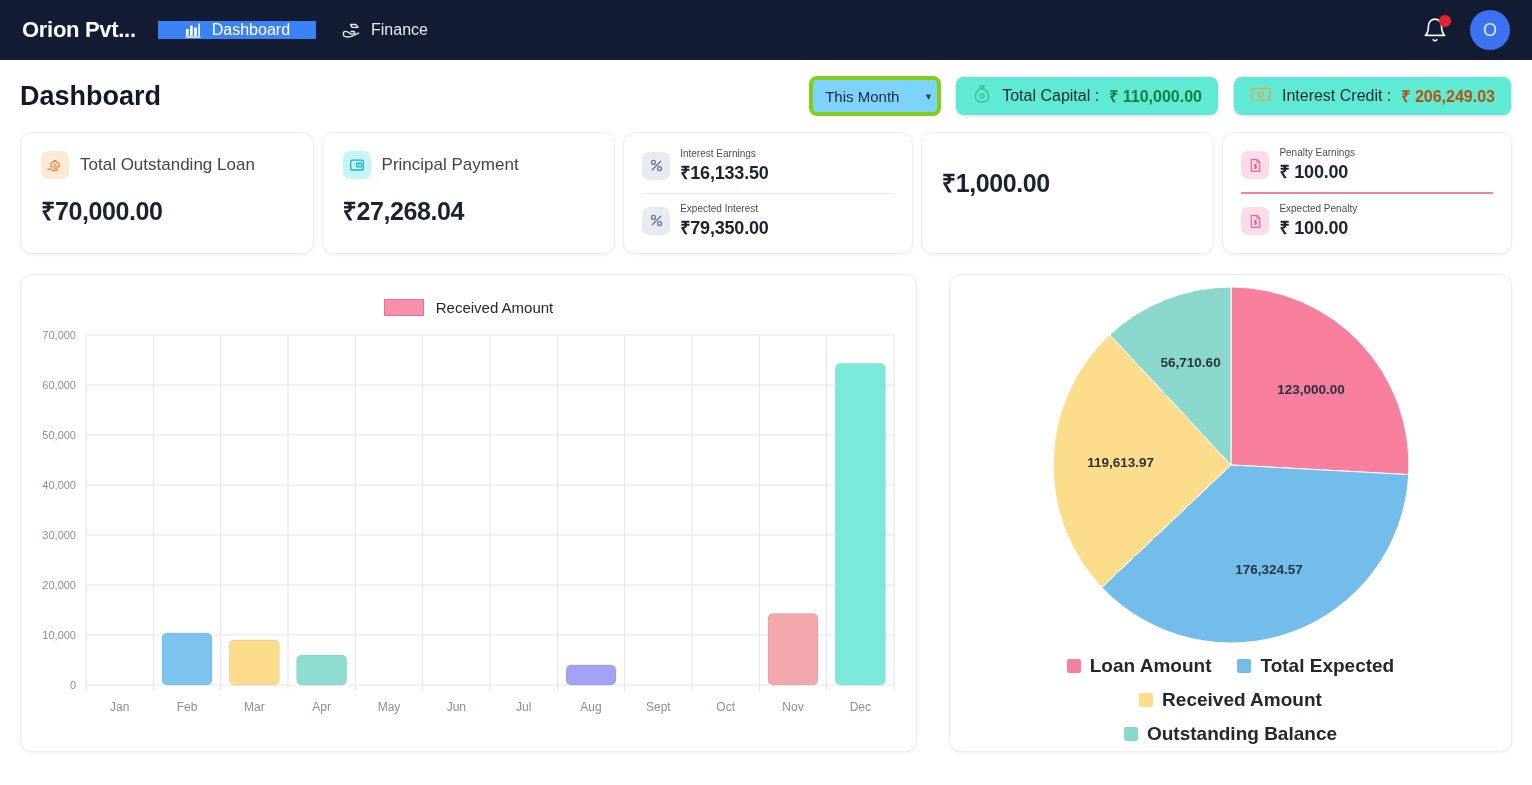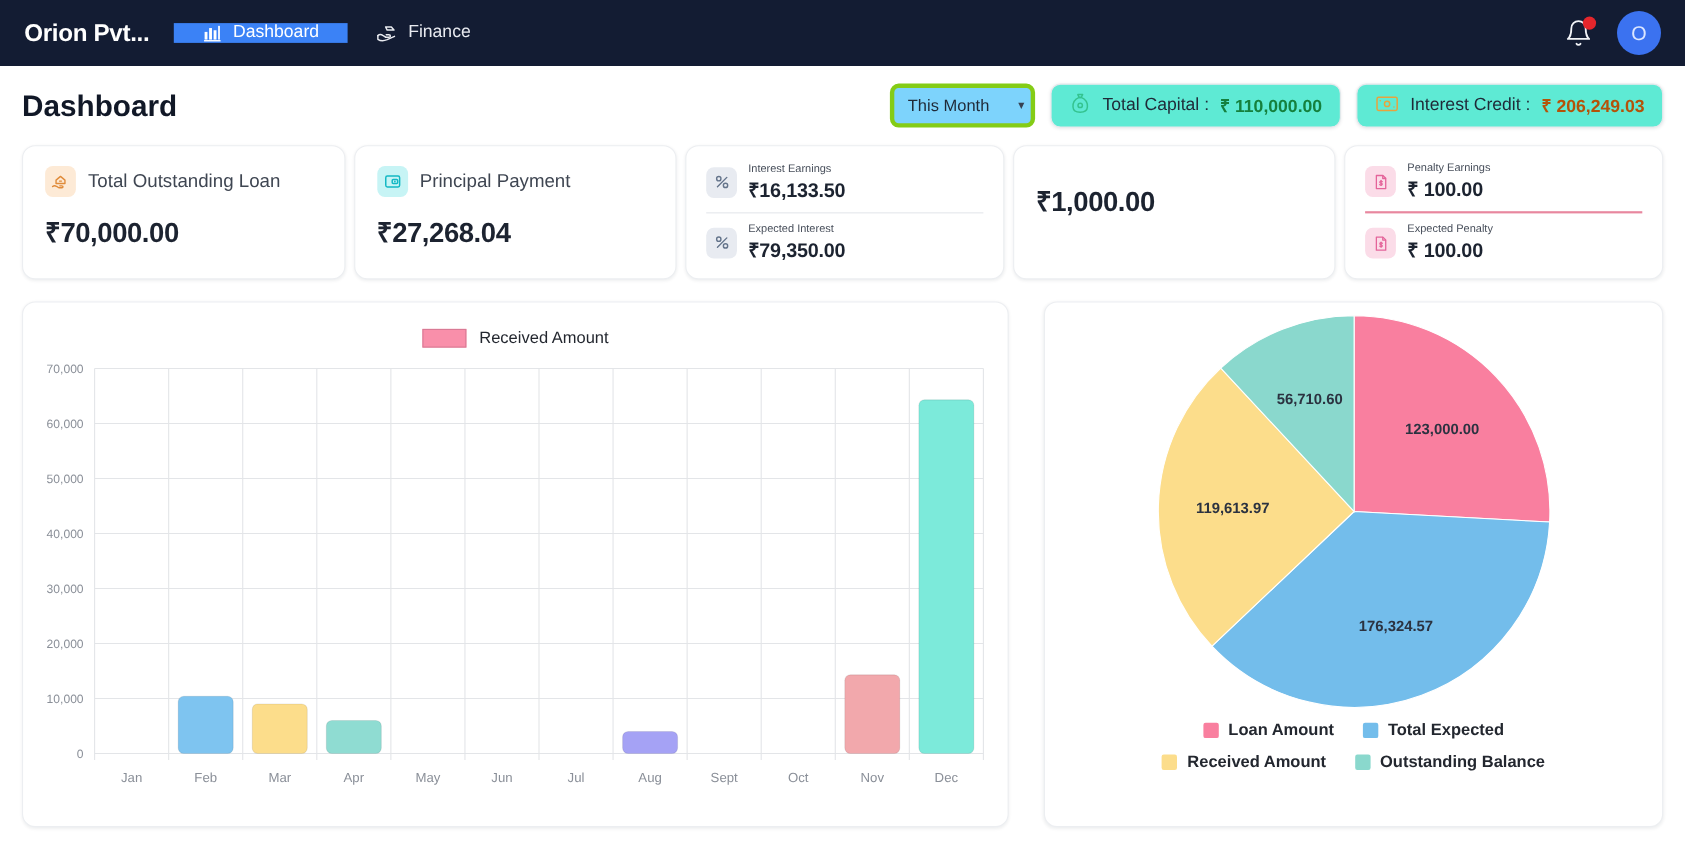--- a/index.html
+++ b/index.html
@@ -151,21 +151,21 @@
     display: flex; align-items: center; justify-content: center;
   }
   .pie-legend {
     position: absolute; left: 0; right: 0; top: 380px;
     display: flex; flex-wrap: wrap; align-items: center;
     justify-content: center; gap: 12px 26px;
     padding: 0 70px;
   }
   .pl-item { display: flex; align-items: center; gap: 9px; }
   .pl-sw { width: 14px; height: 14px; border-radius: 2px; }
-  .pl-txt { font-size: 15px; font-weight: bold; color: #23272f; }
+  .pl-txt { font-size: 19px; font-weight: bold; color: #23272f; }
 </style>
 </head>
 <body>
 
 <div class="navbar">
   <div class="brand">Orion Pvt...</div>
 
   <div class="navtabs">
     <div class="navtab active">
       <span>

